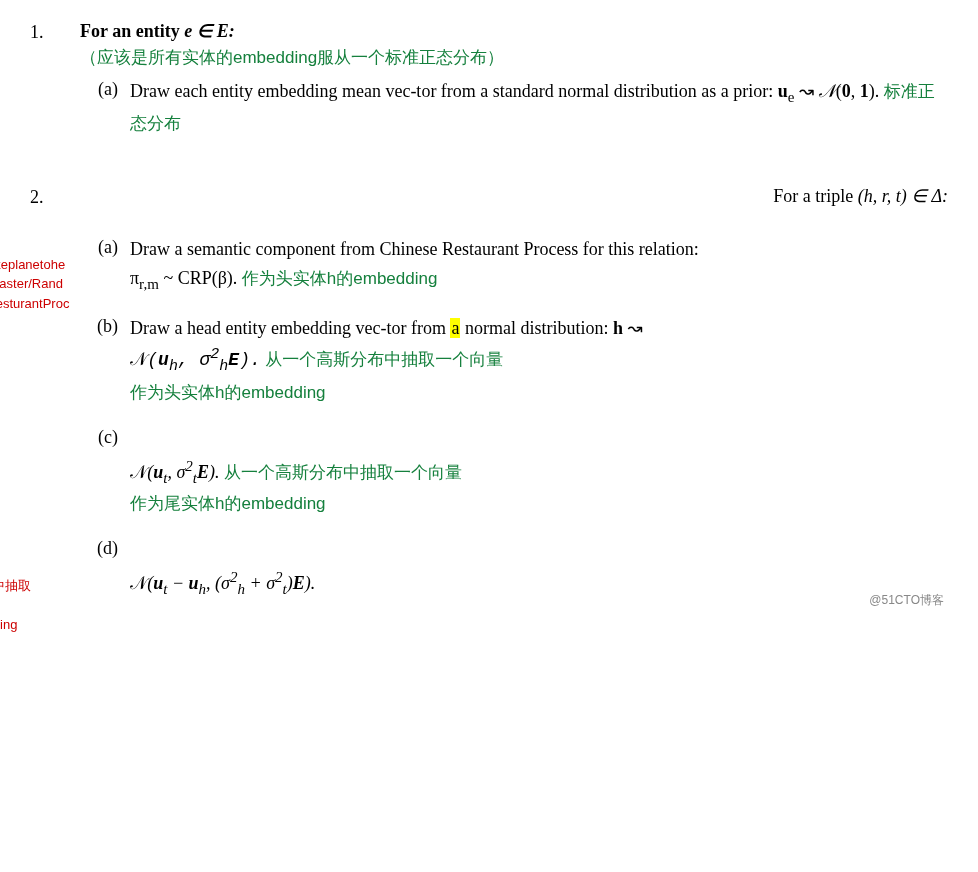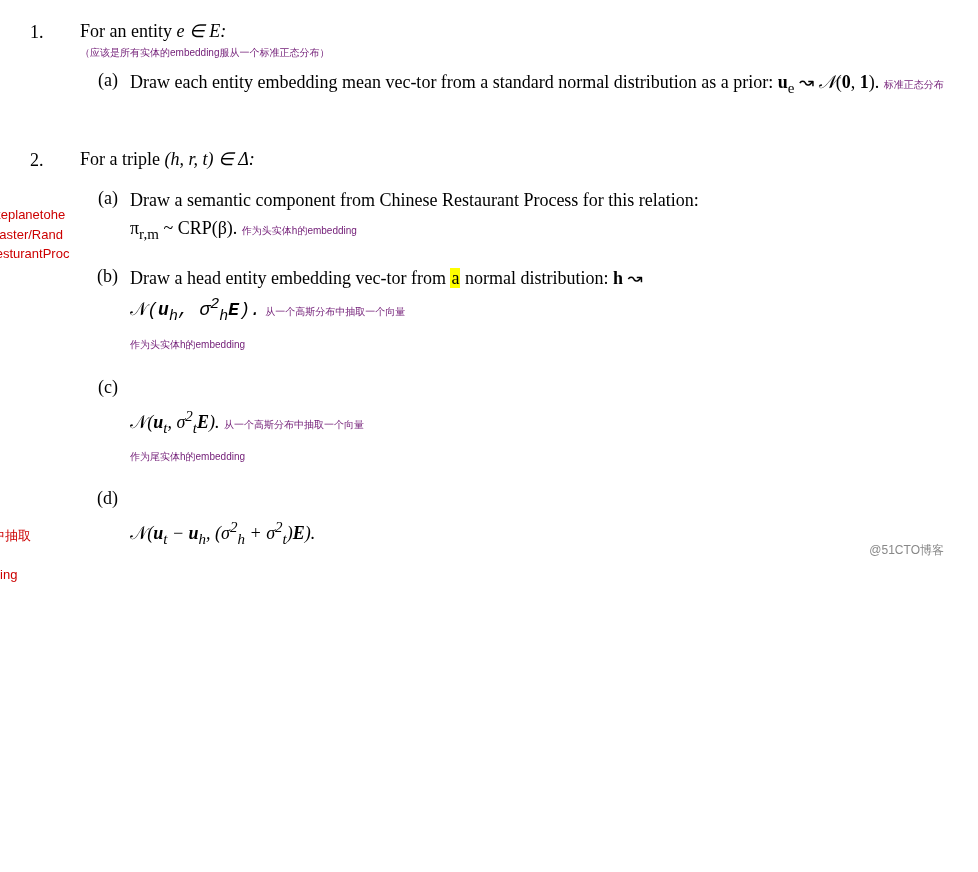--- a/index.html
+++ b/index.html
@@ -47,23 +47,23 @@
       text-align: right;
       padding-right: 12px;
     }
     .lettered-body {
       flex: 1;
       line-height: 1.6;
     }
 
     
     .annotation-red {
-      color: #701a75;
+      color: #15803d;
       font-family: "SimSun", "STSong", "Microsoft YaHei", Arial, sans-serif;
-      font-size: 10px;
+      font-size: 17px;
     }
 
     .annotation-inline {
       display: inline;
     }
 
     
     .highlight-yellow {
       background-color: #ffff00;
       padding: 0 1px;
@@ -95,21 +95,21 @@
 </head>
 <body>
 
 <div class="page-container">
 
   <div class="section1">
     <div class="numbered-item">
       <div class="number-label">1.</div>
       <div class="numbered-body">
 
-        <div style="margin-bottom:4px;">
+        <div style="margin-bottom:4px;font-weight:bold;">
           <span>For an entity </span><span style="font-style:italic;">e ∈ E:</span>
         </div>
 
         <div class="annotation-red" style="margin-bottom:8px;">（应该是所有实体的embedding服从一个标准正态分布）</div>
 
         <div class="lettered-item">
           <div class="letter-label">(a)</div>
           <div class="lettered-body">
             <span>Draw each entity embedding mean vec-tor from a standard normal distribution as a prior: <strong>u</strong><sub>e</sub> ↝ <span style="font-style:italic;">𝒩</span>(<strong>0</strong>, <strong>1</strong>).</span>
             <span class="annotation-red annotation-inline">标准正态分布</span>
@@ -117,21 +117,21 @@
         </div>
       </div>
     </div>
   </div>
 
   <div class="section2">
     <div class="numbered-item">
       <div class="number-label">2.</div>
       <div class="numbered-body">
 
-        <div style="margin-bottom:16px; text-align:left;">
+        <div style="margin-bottom:28px; text-align:right;">
           <span>For a triple </span><span style="font-style:italic;">(h, r, t) ∈ Δ:</span>
         </div>
 
         <div style="position:relative;">
 
           <div class="left-annotation" style="top: 0px; left: -210px;">
             <br>
             <span style="word-break:break-all;">https://github.com/makeplanetoheaven/NlpModel/blob/master/RandomProcess/ChineseResturantProcess.py</span>
           </div>
 

